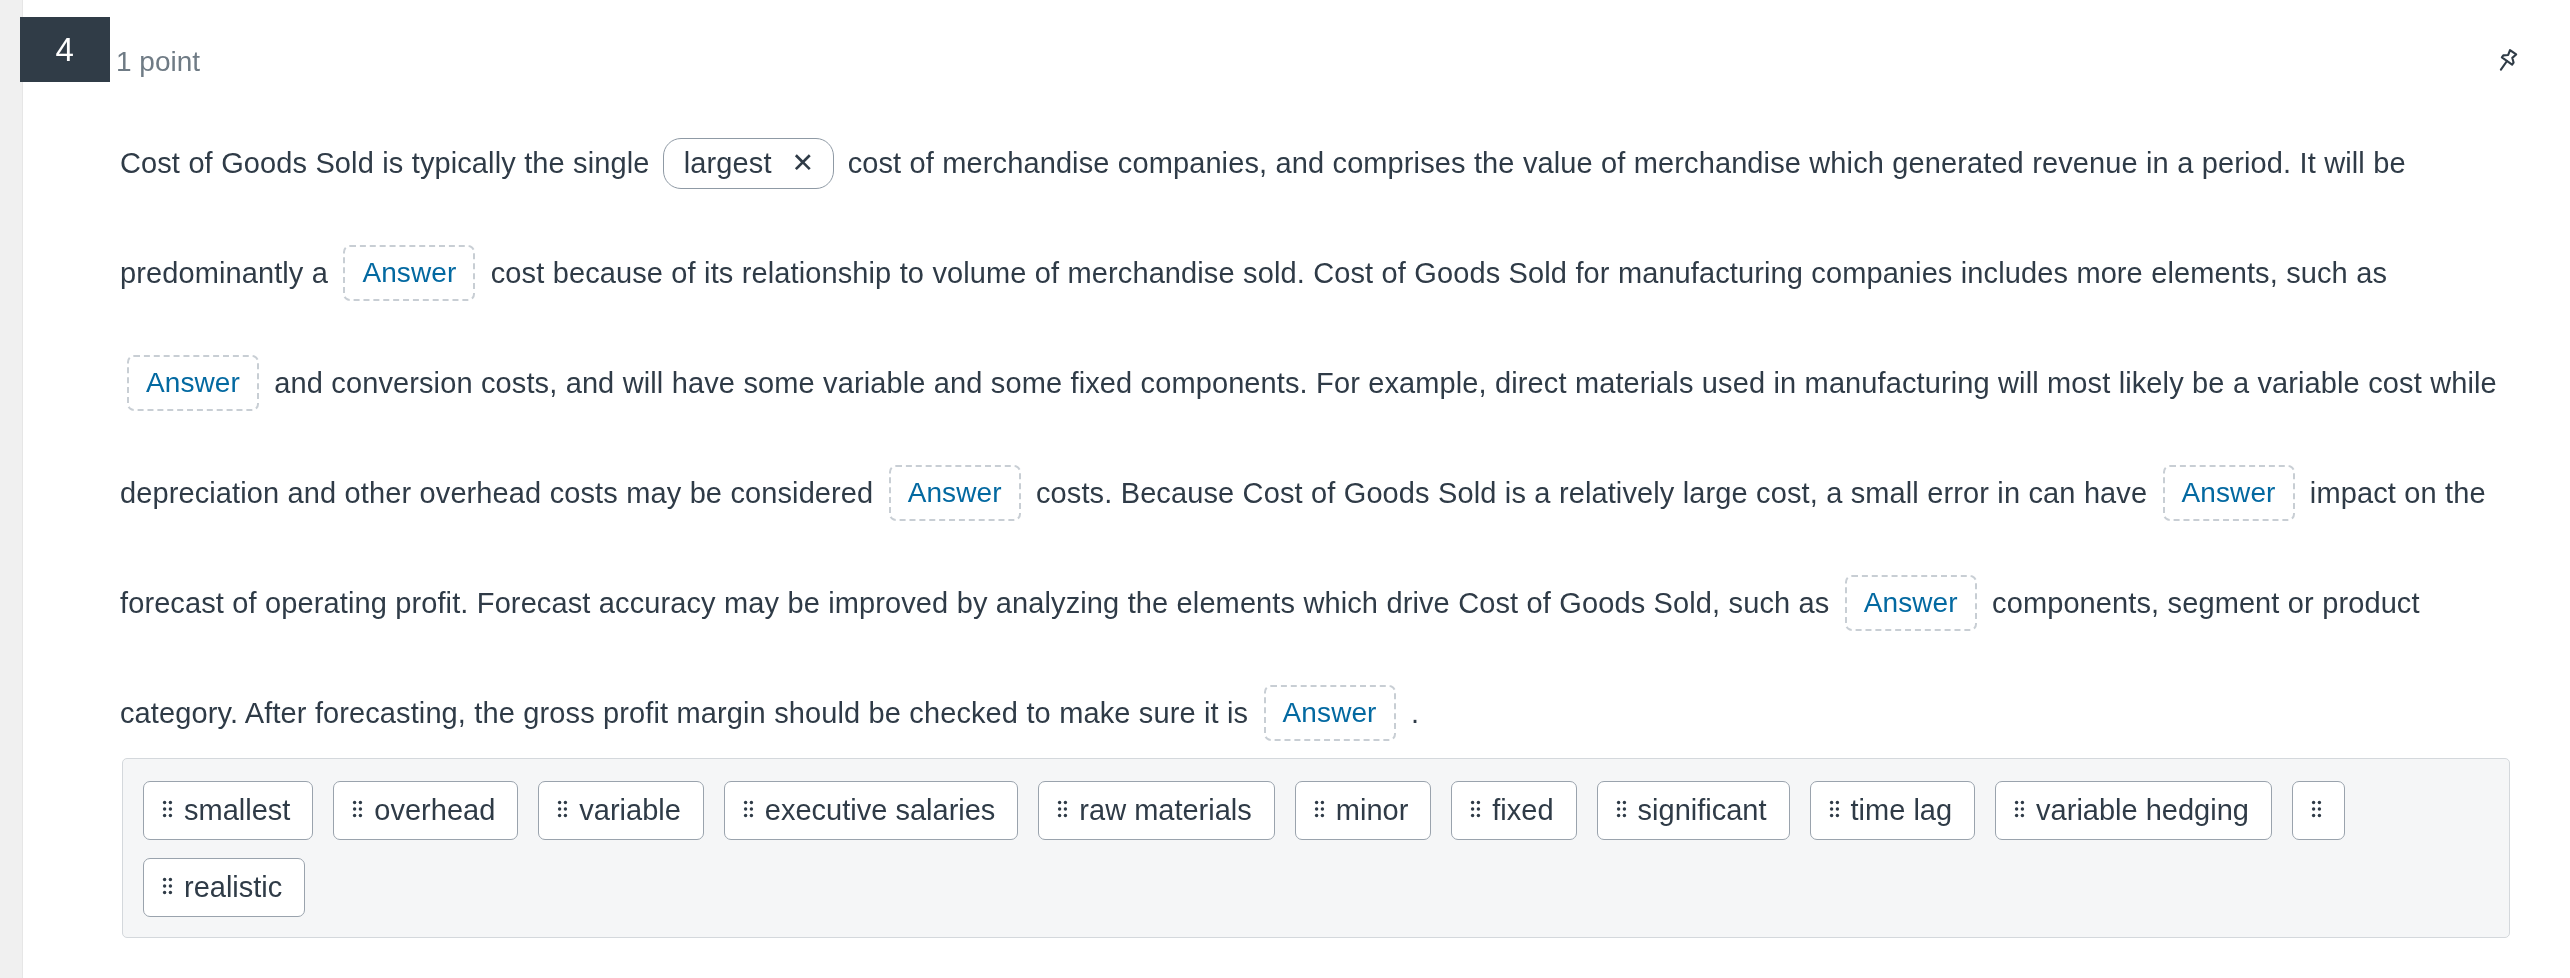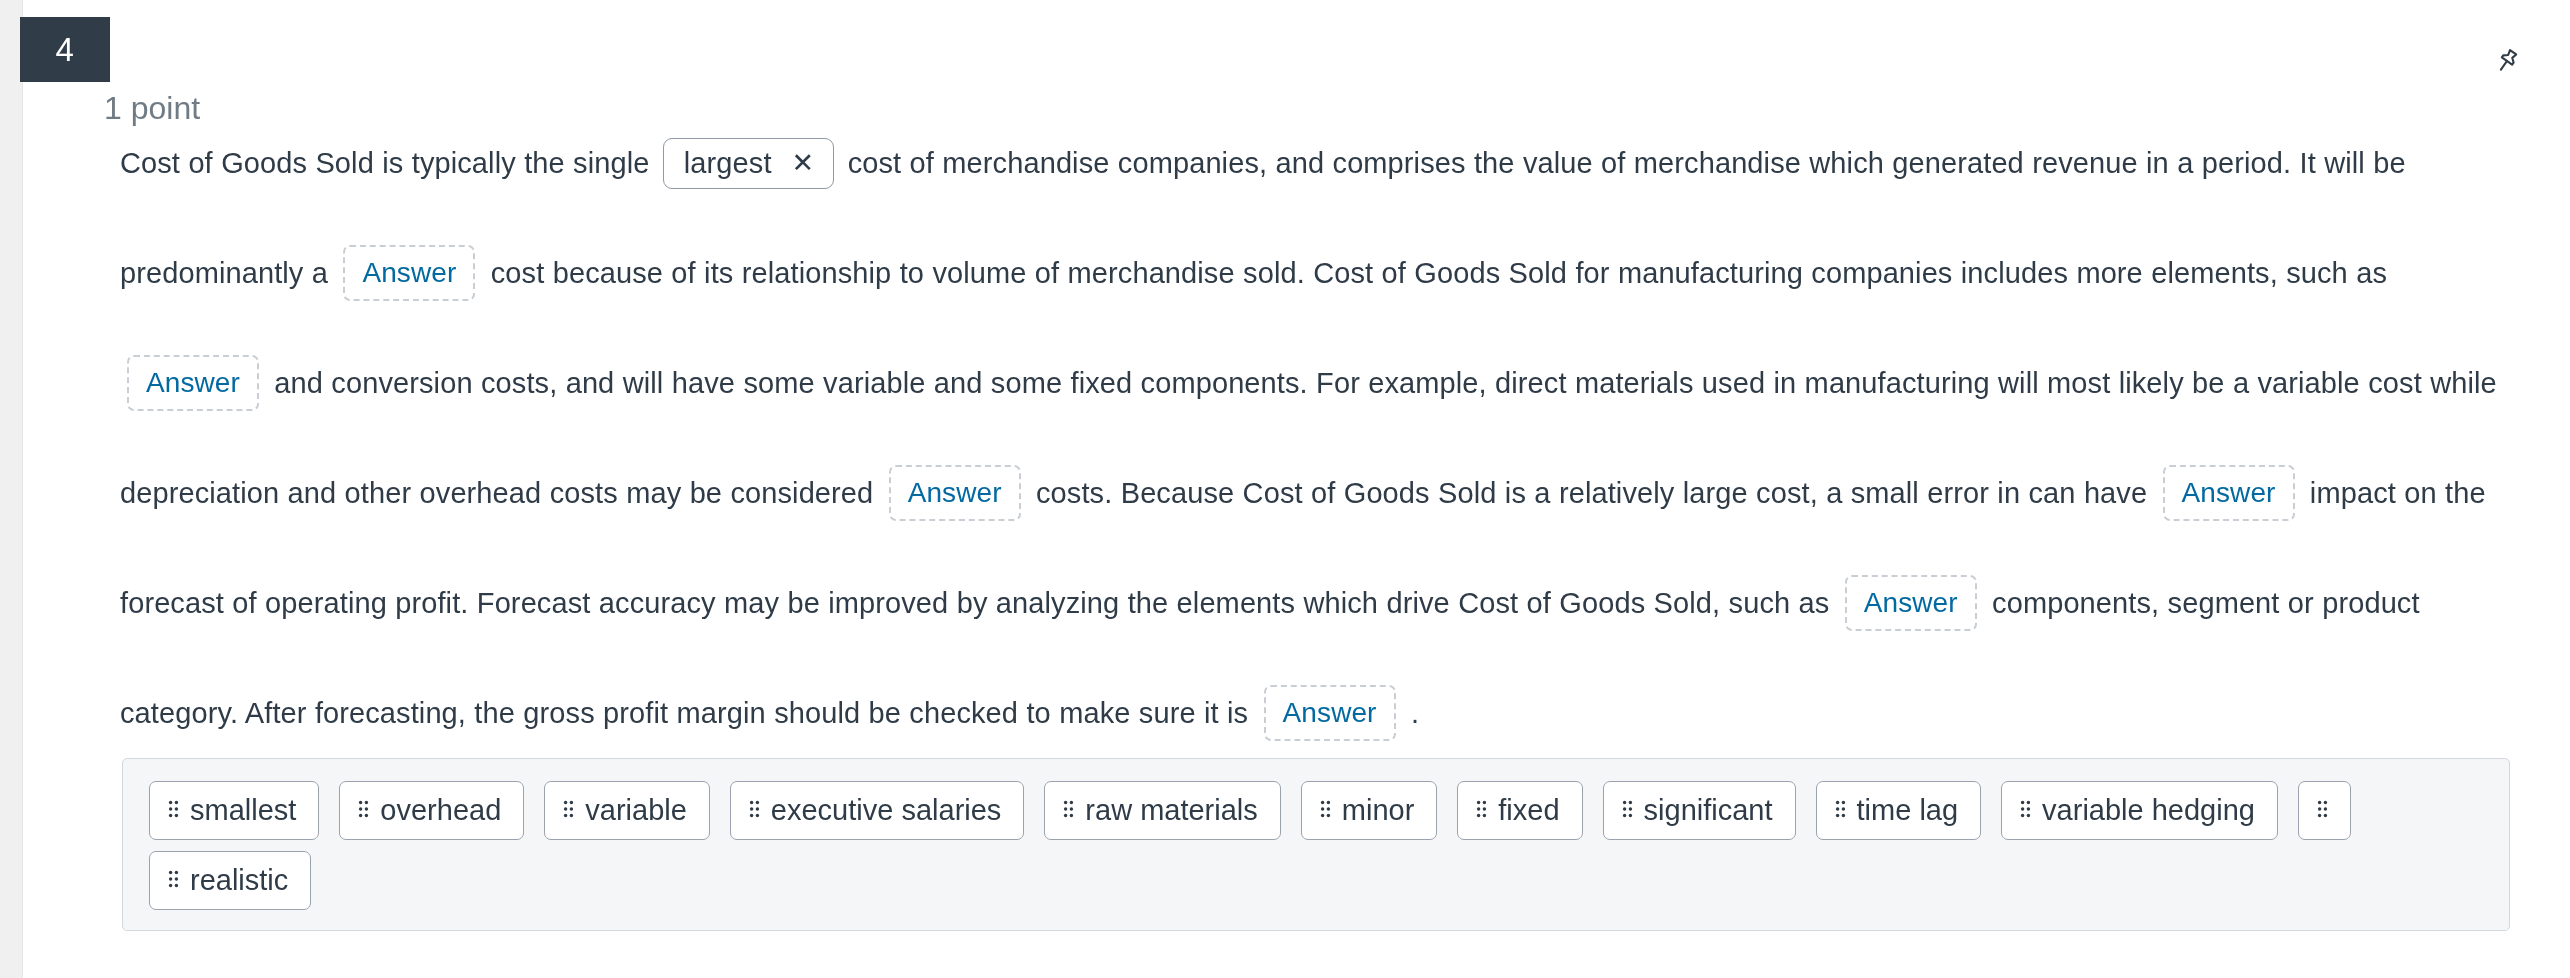--- a/index.html
+++ b/index.html
@@ -37,25 +37,24 @@
     display: flex;
     align-items: center;
     justify-content: center;
     font-size: 33px;
     font-weight: 400;
     letter-spacing: 0.5px;
   }
 
   .points {
     position: absolute;
-    left: 104px; top: 48px;
-    font-size: 32px;
+    left: 116px; top: 48px;
+    font-size: 28px;
     color: #6f7b85;
     line-height: 1;
-    margin-top: 44px;
   }
 
   .pin-btn {
     position: absolute;
     right: 42px; top: 40px;
     width: 42px; height: 42px;
     display: flex;
     align-items: center;
     justify-content: center;
     cursor: pointer;
@@ -75,21 +74,21 @@
     word-spacing: 0.2px;
   }
   .body-text .txt { white-space: pre-wrap; }
 
   
   .filled-blank {
     display: inline-flex;
     align-items: center;
     gap: 18px;
     border: 1px solid #8f9aa5;
-    border-radius: 9px;
+    border-radius: 18px;
     background: #ffffff;
     padding: 10px 17px 10px 20px;
     margin: 14px 5px;
     line-height: 1;
     font-size: 29px;
     color: #2f3b47;
     vertical-align: middle;
     position: relative;
     top: -2px;
   }
@@ -122,24 +121,24 @@
 
   
   .word-bank {
     position: absolute;
     left: 122px;
     top: 758px;
     width: 2388px;
     background: #f5f6f7;
     border: 1px solid #d4d8dc;
     border-radius: 5px;
-    padding: 22px 20px 20px 26px;
+    padding: 22px 20px 20px 20px;
     display: flex;
     flex-wrap: wrap;
-    gap: 11px 20px;
+    gap: 18px 20px;
     align-content: flex-start;
   }
   .token {
     display: inline-flex;
     align-items: center;
     gap: 11px;
     background: #ffffff;
     border: 1px solid #9aa3ad;
     border-radius: 7px;
     padding: 14px 22px 14px 18px;

